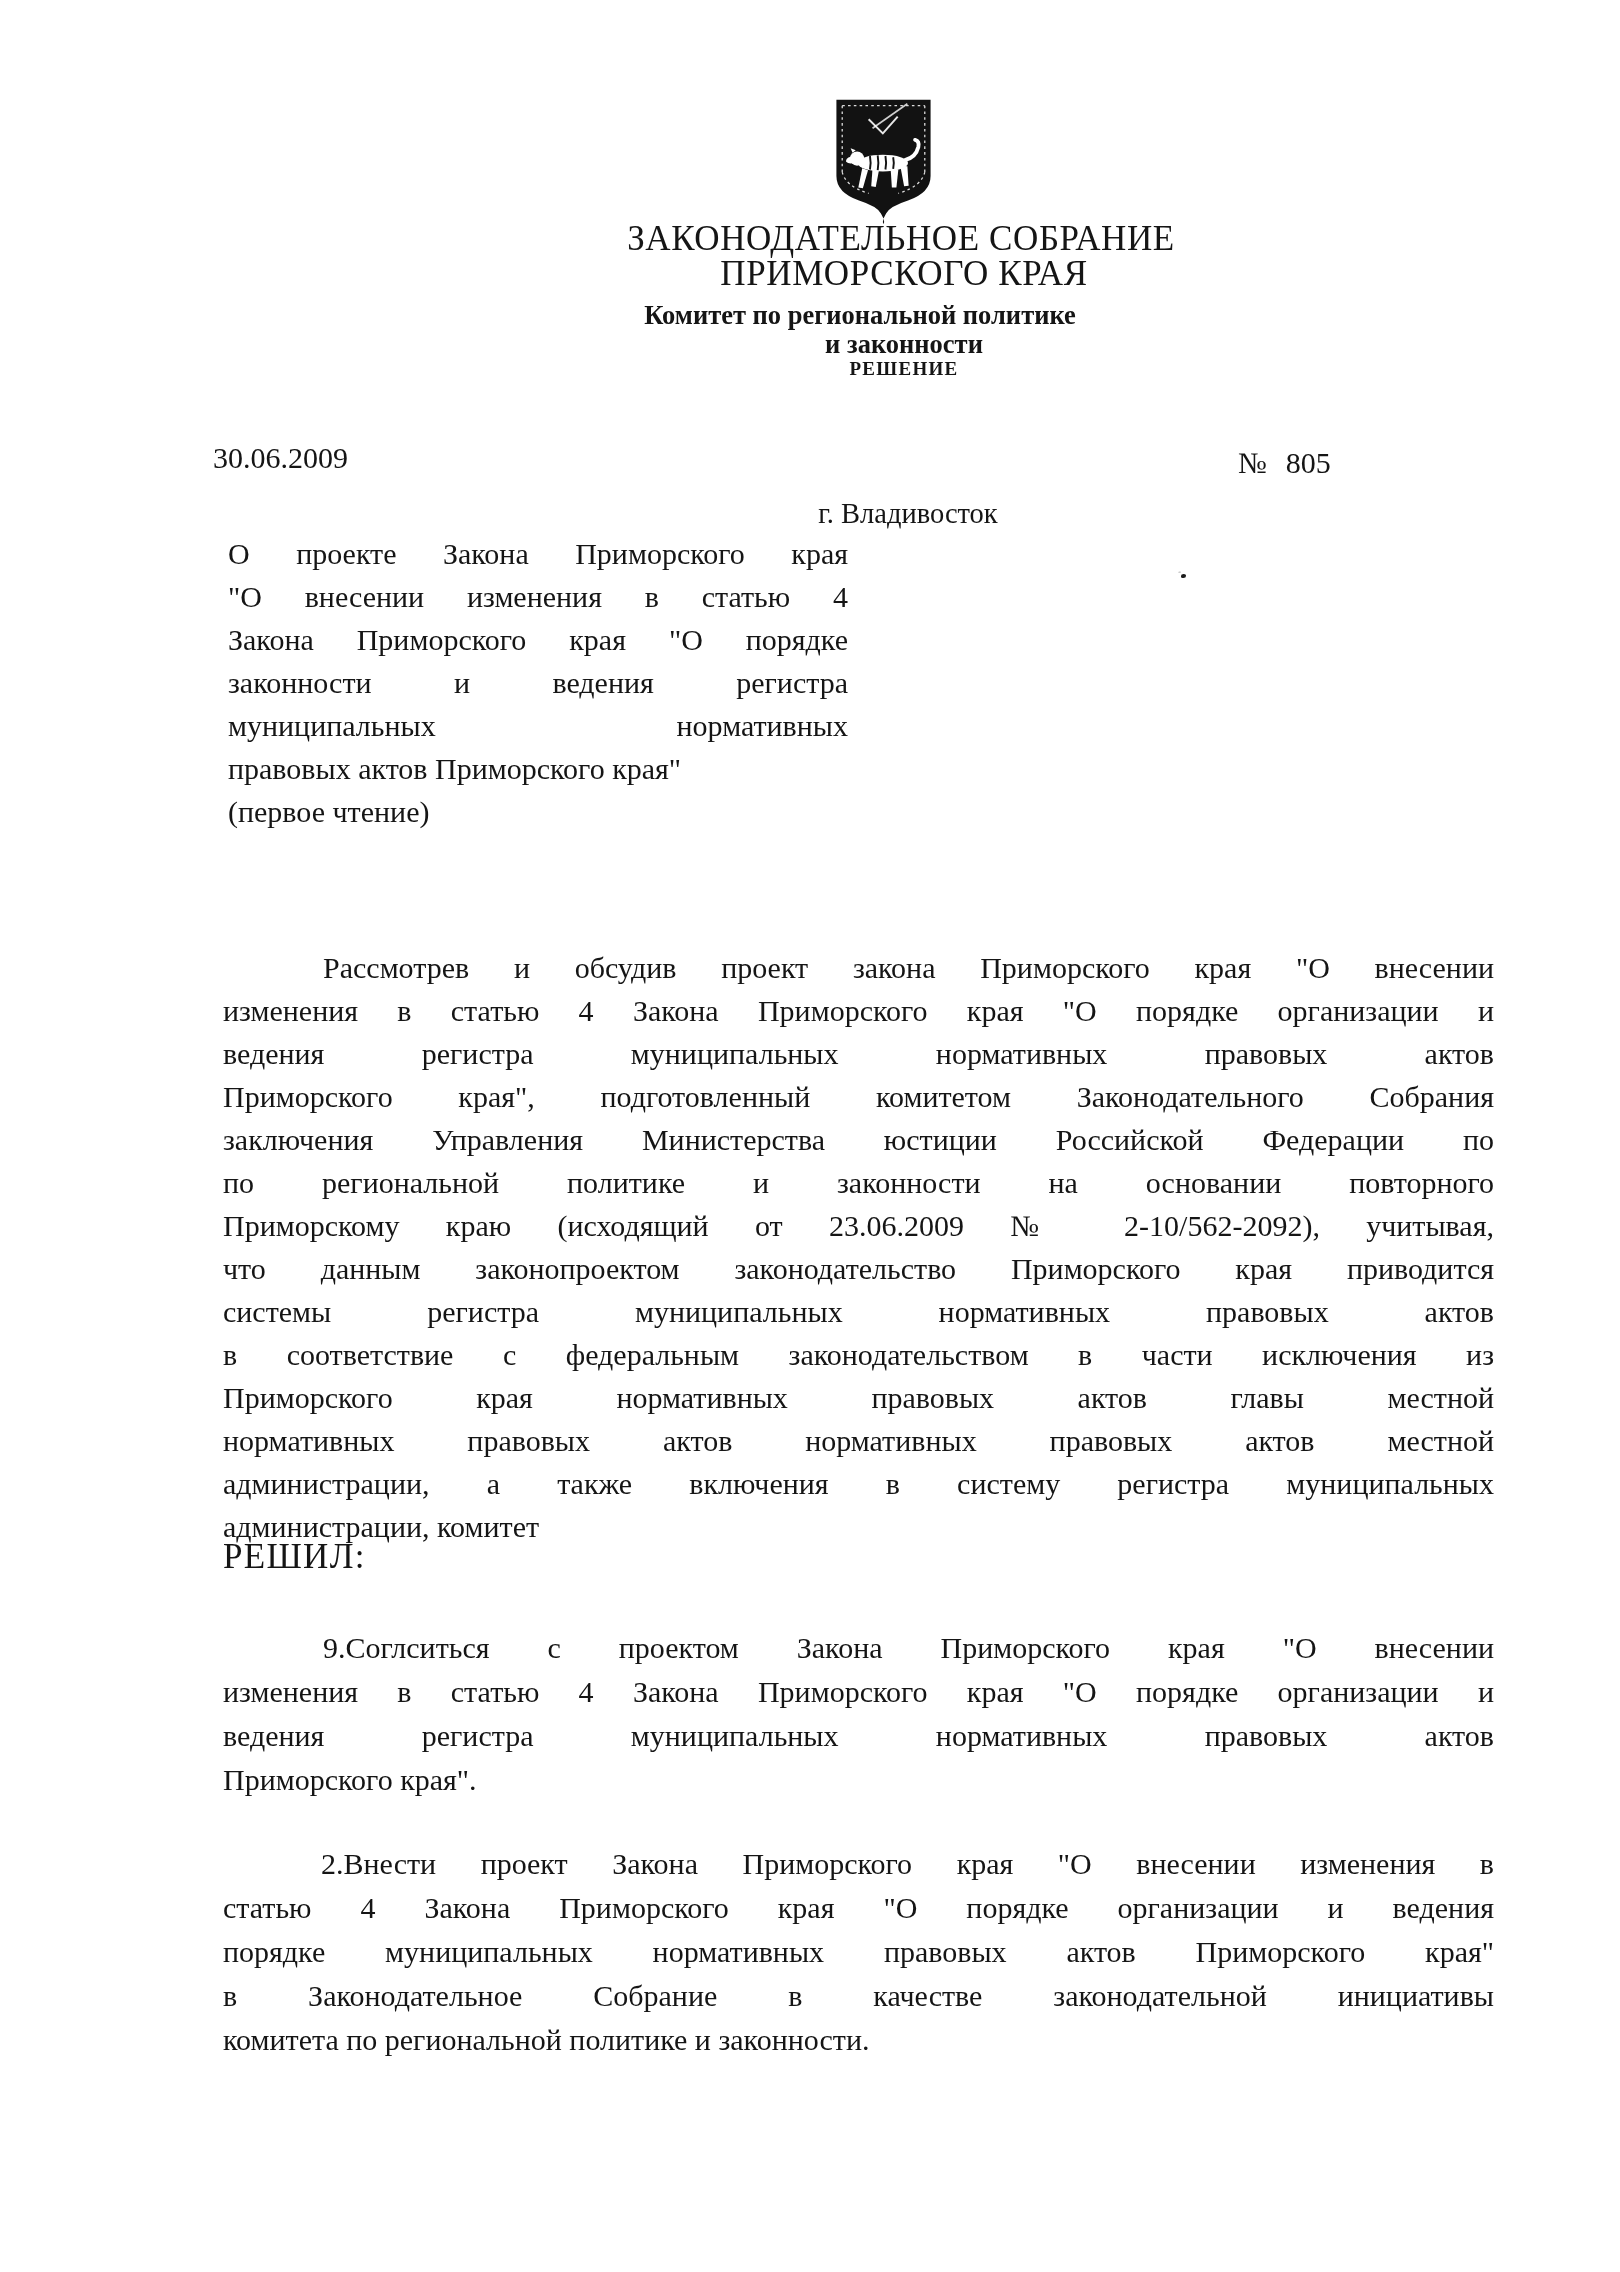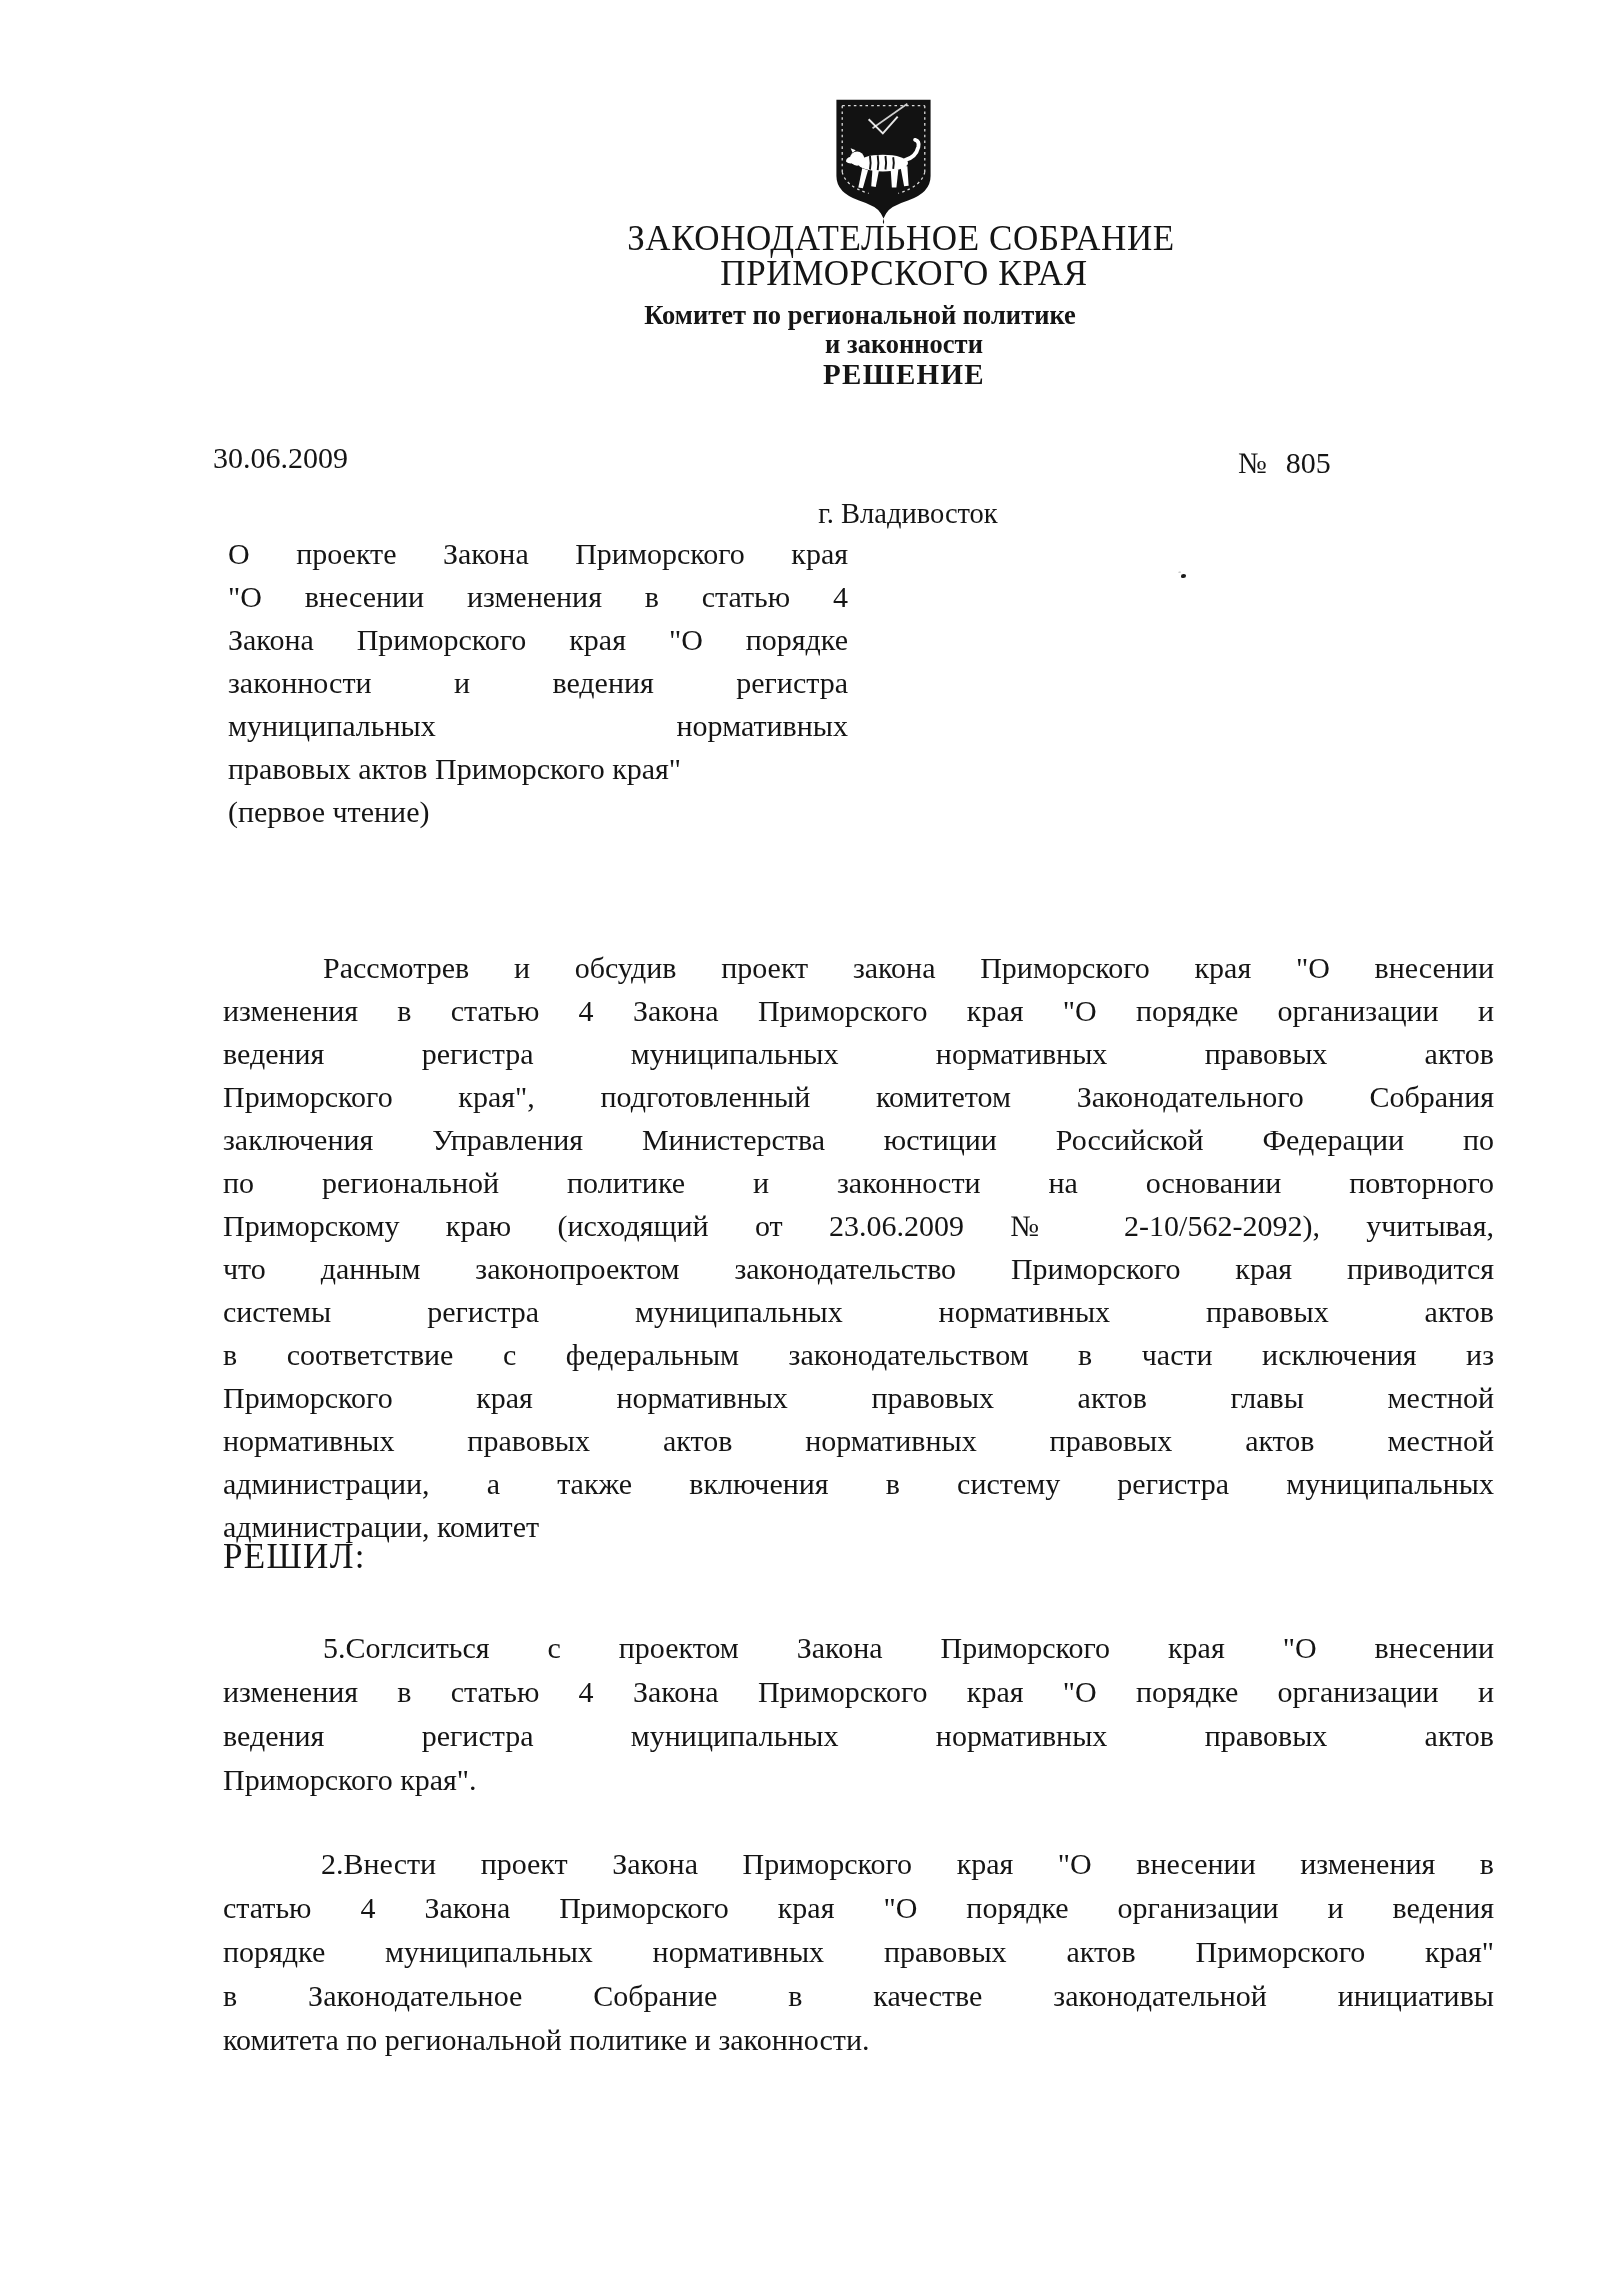--- a/index.html
+++ b/index.html
@@ -10,21 +10,21 @@
     color:#151515;
     position:relative;
     overflow:hidden;
   }
   .abs{position:absolute;}
   .ctr{transform:translateX(-50%);white-space:nowrap;}
 
   
   .org-name{font-size:35px;letter-spacing:0.6px;}
   .committee{font-size:26.5px;font-weight:bold;}
-  .doc-type{font-size:29px;font-weight:bold;letter-spacing:1.3px;}
+  .doc-type{font-size:19px;font-weight:bold;letter-spacing:1.3px;}
   .meta{font-size:30px;}
   .doc-number{word-spacing:11.6px;}
   .place{font-size:28.5px;}
 
   
   .textblock{font-size:30px;line-height:43px;}
   .pt-block{font-size:30px;line-height:44px;}
   .tline{text-align:left;}
   .tline.just{text-align:justify;text-align-last:justify;}
 
@@ -94,21 +94,21 @@
     <div class="tline just">в соответствие с федеральным законодательством в части исключения из</div>
     <div class="tline just">Приморского края нормативных правовых актов главы местной</div>
     <div class="tline just">нормативных правовых актов нормативных правовых актов местной</div>
     <div class="tline just">администрации, а также включения в систему регистра муниципальных</div>
     <div class="tline">администрации, комитет</div>
   </div>
 
 <div class="abs resolved" style="left:223px;top:1537px;">РЕШИЛ:</div>
 
 <div class="abs pt-block" style="left:223px;top:1626px;width:1271px;">
-    <div class="tline just" style="text-indent: 100px;">5.Соглситься с проектом Закона Приморского края "О внесении</div>
+    <div class="tline just" style="text-indent: 100px;">9.Соглситься с проектом Закона Приморского края "О внесении</div>
     <div class="tline just">изменения в статью 4 Закона Приморского края "О порядке организации и</div>
     <div class="tline just">ведения регистра муниципальных нормативных правовых актов</div>
     <div class="tline">Приморского края".</div>
   </div>
 
 <div class="abs pt-block" style="left:223px;top:1842px;width:1271px;">
     <div class="tline just" style="text-indent: 98px;">2.Внести проект Закона Приморского края "О внесении изменения в</div>
     <div class="tline just">статью 4 Закона Приморского края "О порядке организации и ведения</div>
     <div class="tline just">порядке муниципальных нормативных правовых актов Приморского края"</div>
     <div class="tline just">в Законодательное Собрание в качестве законодательной инициативы</div>

